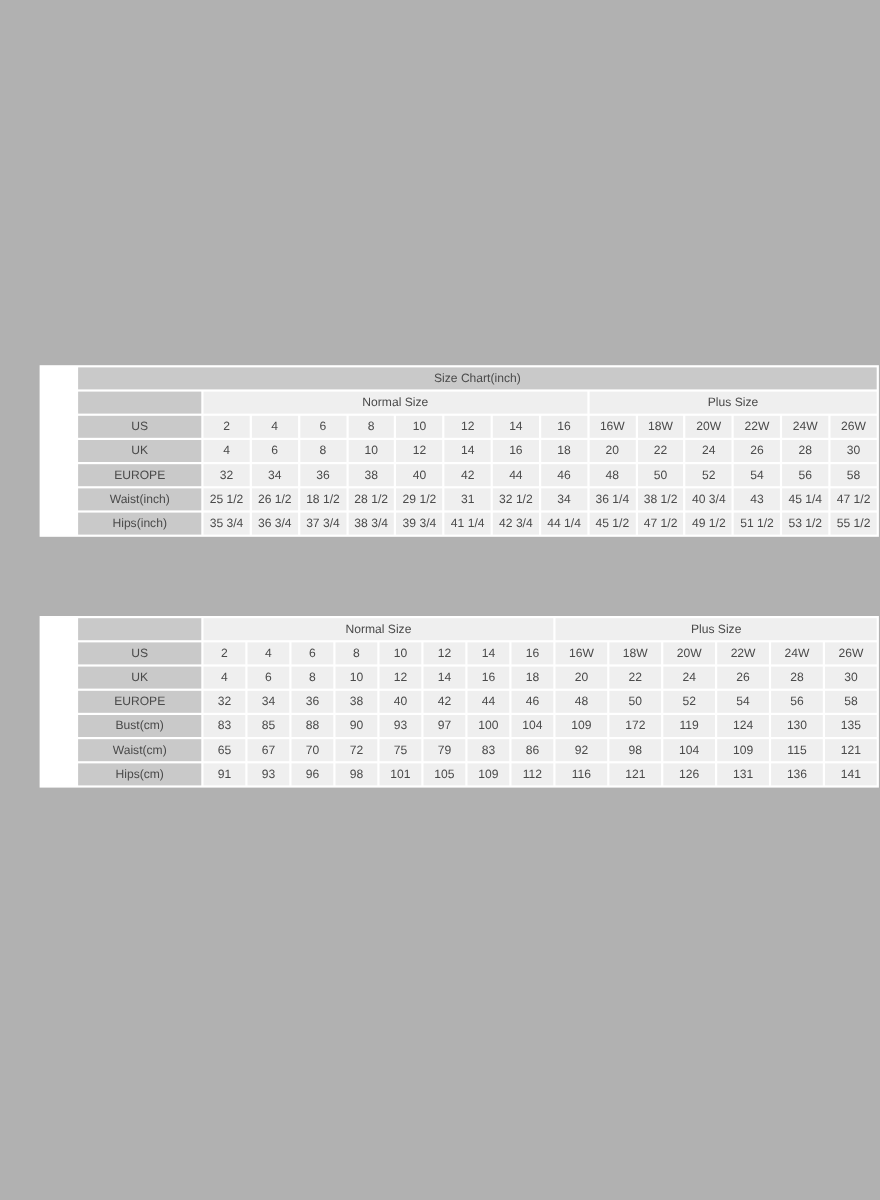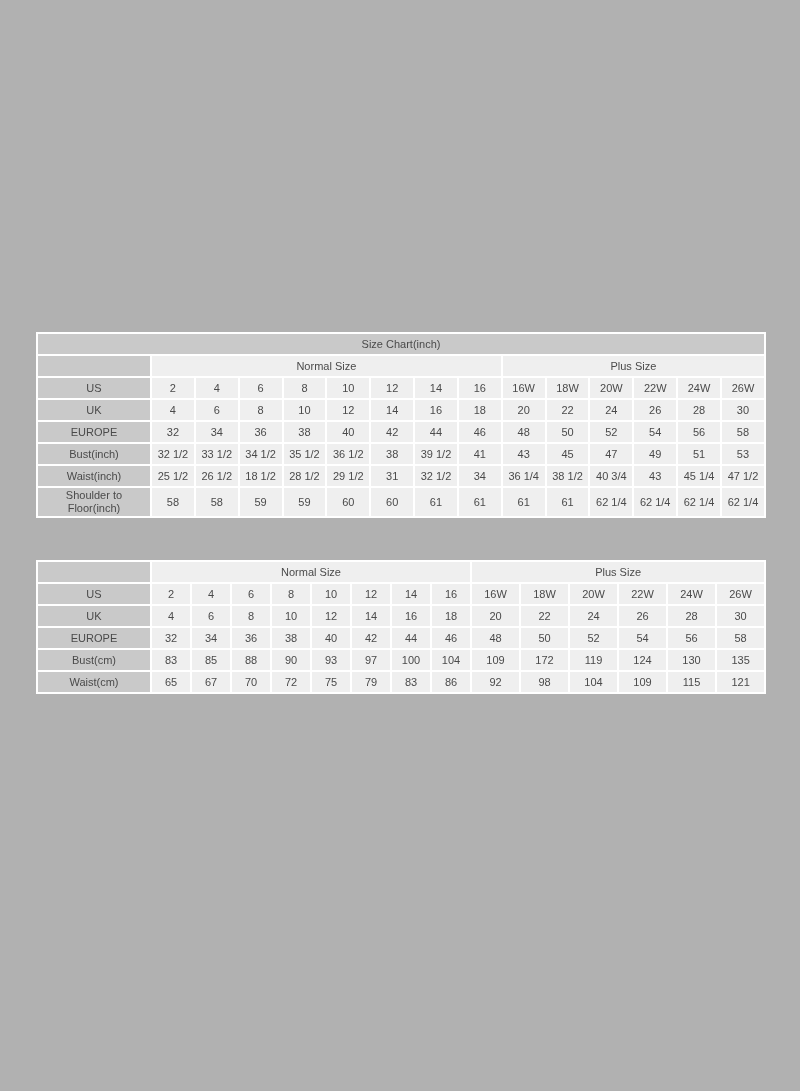--- a/index.html
+++ b/index.html
@@ -13,20 +13,21 @@
   }
   .chart-block { position: absolute; left: 36px; }
   .chart-block.pos-0 { top: 332px; }
   .chart-block.pos-1 { top: 560px; }
   table.size-table {
     width: 730px;
     table-layout: fixed;
     border-collapse: separate;
     border-spacing: 2px;
     background: var(--sep, #ffffff);
+    padding-left: 33px;
   }
   table.size-table td {
     font-size: 11px;
     line-height: 13px;
     color: var(--text, #4a4a4a);
     text-align: center;
     vertical-align: middle;
     height: 18px;
     padding: 1px;
     overflow: hidden;
@@ -117,69 +118,52 @@
             <td class="data-cell">44</td>
             <td class="data-cell">46</td>
             <td class="data-cell">48</td>
             <td class="data-cell">50</td>
             <td class="data-cell">52</td>
             <td class="data-cell">54</td>
             <td class="data-cell">56</td>
             <td class="data-cell">58</td>
           </tr>
           <tr>
-            <td class="label-cell">Bust(inch)</td>
-            <td class="data-cell">32 1/2</td>
-            <td class="data-cell">33 1/2</td>
-            <td class="data-cell">34 1/2</td>
-            <td class="data-cell">35 1/2</td>
-            <td class="data-cell">36 1/2</td>
-            <td class="data-cell">38</td>
-            <td class="data-cell">39 1/2</td>
-            <td class="data-cell">41</td>
-            <td class="data-cell">43</td>
-            <td class="data-cell">45</td>
-            <td class="data-cell">47</td>
-            <td class="data-cell">49</td>
-            <td class="data-cell">51</td>
-            <td class="data-cell">53</td>
-          </tr>
-          <tr>
             <td class="label-cell">Waist(inch)</td>
             <td class="data-cell">25 1/2</td>
             <td class="data-cell">26 1/2</td>
             <td class="data-cell">18 1/2</td>
             <td class="data-cell">28 1/2</td>
             <td class="data-cell">29 1/2</td>
             <td class="data-cell">31</td>
             <td class="data-cell">32 1/2</td>
             <td class="data-cell">34</td>
             <td class="data-cell">36 1/4</td>
             <td class="data-cell">38 1/2</td>
             <td class="data-cell">40 3/4</td>
             <td class="data-cell">43</td>
             <td class="data-cell">45 1/4</td>
             <td class="data-cell">47 1/2</td>
           </tr>
           <tr>
-            <td class="label-cell">Shoulder to Floor(inch)</td>
-            <td class="data-cell">58</td>
-            <td class="data-cell">58</td>
-            <td class="data-cell">59</td>
-            <td class="data-cell">59</td>
-            <td class="data-cell">60</td>
-            <td class="data-cell">60</td>
-            <td class="data-cell">61</td>
-            <td class="data-cell">61</td>
-            <td class="data-cell">61</td>
-            <td class="data-cell">61</td>
-            <td class="data-cell">62 1/4</td>
-            <td class="data-cell">62 1/4</td>
-            <td class="data-cell">62 1/4</td>
-            <td class="data-cell">62 1/4</td>
+            <td class="label-cell">Hips(inch)</td>
+            <td class="data-cell">35 3/4</td>
+            <td class="data-cell">36 3/4</td>
+            <td class="data-cell">37 3/4</td>
+            <td class="data-cell">38 3/4</td>
+            <td class="data-cell">39 3/4</td>
+            <td class="data-cell">41 1/4</td>
+            <td class="data-cell">42 3/4</td>
+            <td class="data-cell">44 1/4</td>
+            <td class="data-cell">45 1/2</td>
+            <td class="data-cell">47 1/2</td>
+            <td class="data-cell">49 1/2</td>
+            <td class="data-cell">51 1/2</td>
+            <td class="data-cell">53 1/2</td>
+            <td class="data-cell">55 1/2</td>
           </tr>
         </tbody>
       </table>
     </div>
   <div class="chart-block pos-1">
       <table class="size-table">
         <colgroup>
           <col style="width: 112px;">
           <col style="width: 38px;">
           <col style="width: 38px;">
@@ -280,16 +264,33 @@
             <td class="data-cell">79</td>
             <td class="data-cell">83</td>
             <td class="data-cell">86</td>
             <td class="data-cell">92</td>
             <td class="data-cell">98</td>
             <td class="data-cell">104</td>
             <td class="data-cell">109</td>
             <td class="data-cell">115</td>
             <td class="data-cell">121</td>
           </tr>
+          <tr>
+            <td class="label-cell">Hips(cm)</td>
+            <td class="data-cell">91</td>
+            <td class="data-cell">93</td>
+            <td class="data-cell">96</td>
+            <td class="data-cell">98</td>
+            <td class="data-cell">101</td>
+            <td class="data-cell">105</td>
+            <td class="data-cell">109</td>
+            <td class="data-cell">112</td>
+            <td class="data-cell">116</td>
+            <td class="data-cell">121</td>
+            <td class="data-cell">126</td>
+            <td class="data-cell">131</td>
+            <td class="data-cell">136</td>
+            <td class="data-cell">141</td>
+          </tr>
         </tbody>
       </table>
     </div>
 </div>
 
 </body></html>

